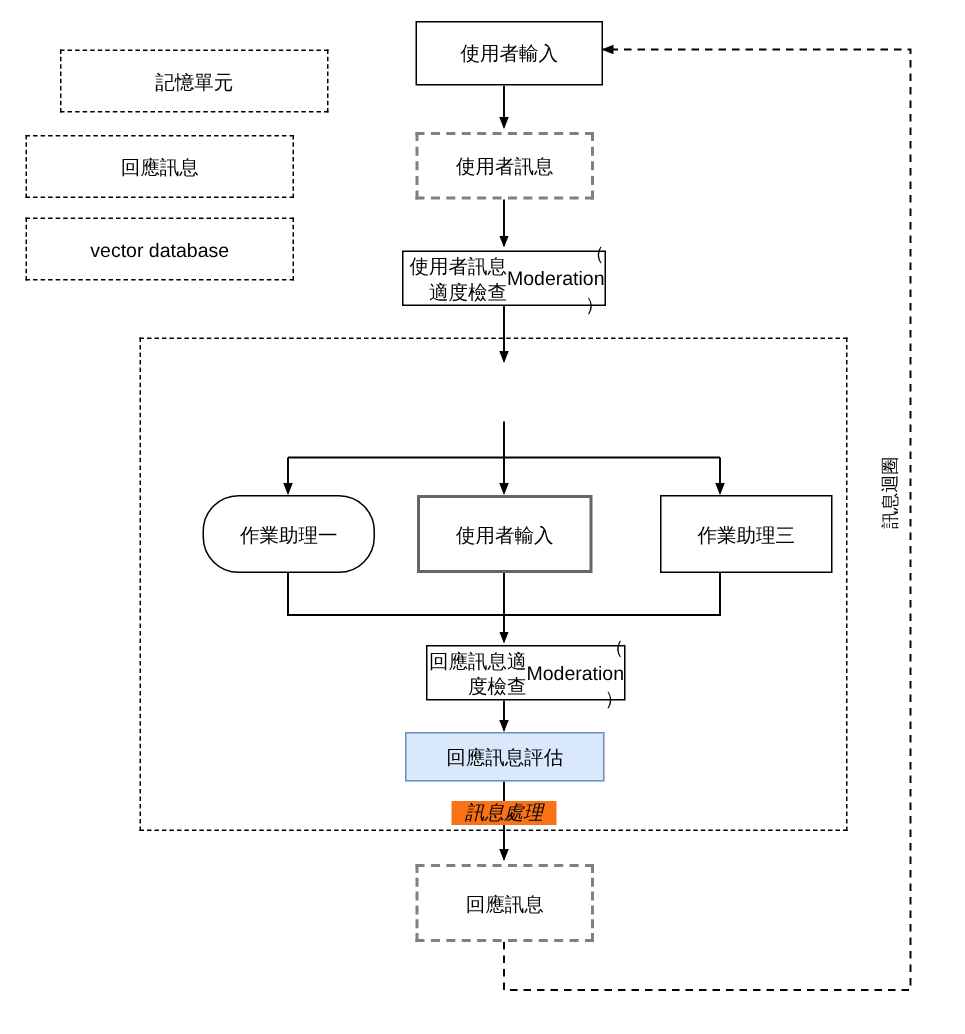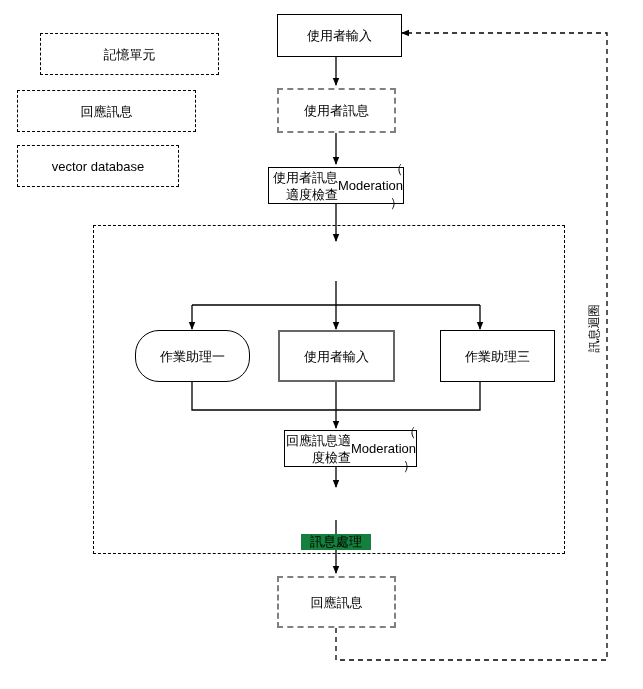--- a/index.html
+++ b/index.html
@@ -62,24 +62,25 @@
     box-sizing: border-box;
     border: 1px dashed #000000;
     background: transparent;
     z-index: 1;
   }
   .free-label {
     position: absolute;
     font-size: 13px;
     line-height: 16px;
     color: #000000;
-    background: #15803d;
+    background: #f97316;
     white-space: nowrap;
     z-index: 3;
     text-align: center;
+    font-style: italic;
   }
   .vert-label {
     position: absolute;
     font-size: 12px;
     color: #000000;
     background: #ffffff;
     white-space: nowrap;
     z-index: 3;
     transform: rotate(-90deg);
     transform-origin: center center;
@@ -129,21 +130,21 @@
   <div class="free-label" style="left:301px; top:534px; width:70px;">訊息處理</div>
 
   <div class="vert-label" style="left:566px; top:316px; width:56px;">訊息迴圈</div>
 
   <div class="node dashed-thin" style="left:17px; top:33px; width:179px; height:42px;margin-left:23px;">
     <span>記憶單元</span>
   </div>
   <div class="node dashed-thin" style="left:17px; top:90px; width:179px; height:42px;">
     <span>回應訊息</span>
   </div>
-  <div class="node dashed-thin" style="left:17px; top:145px; width:162px; height:42px;">
+  <div class="node dashed-thin" style="left:17px; top:145px; width:179px; height:42px;">
     <span>vector database</span>
   </div>
 
   <div class="node solid" style="left:277px; top:14px; width:125px; height:43px;">
     <span>使用者輸入</span>
   </div>
 
   <div class="node dashed-gray" style="left:277px; top:88px; width:119px; height:45px;">
     <span>使用者訊息</span>
   </div>
@@ -162,18 +163,21 @@
   </div>
   <div class="node solid" style="left:440px; top:330px; width:115px; height:52px;">
     <span>作業助理三</span>
   </div>
 
   <div class="node solid two-line" style="left:284px; top:430px; width:133px; height:37px;">
     <span>回應訊息適度檢查</span>
     <span>（ Moderation ）</span>
   </div>
 
+  <div class="node highlight" style="left:270px; top:488px; width:133px; height:33px;">
+    <span>回應訊息評估</span>
+  </div>
 
   <div class="node dashed-gray" style="left:277px; top:576px; width:119px; height:52px;">
     <span>回應訊息</span>
   </div>
 
 </div>
 
 </body></html>

